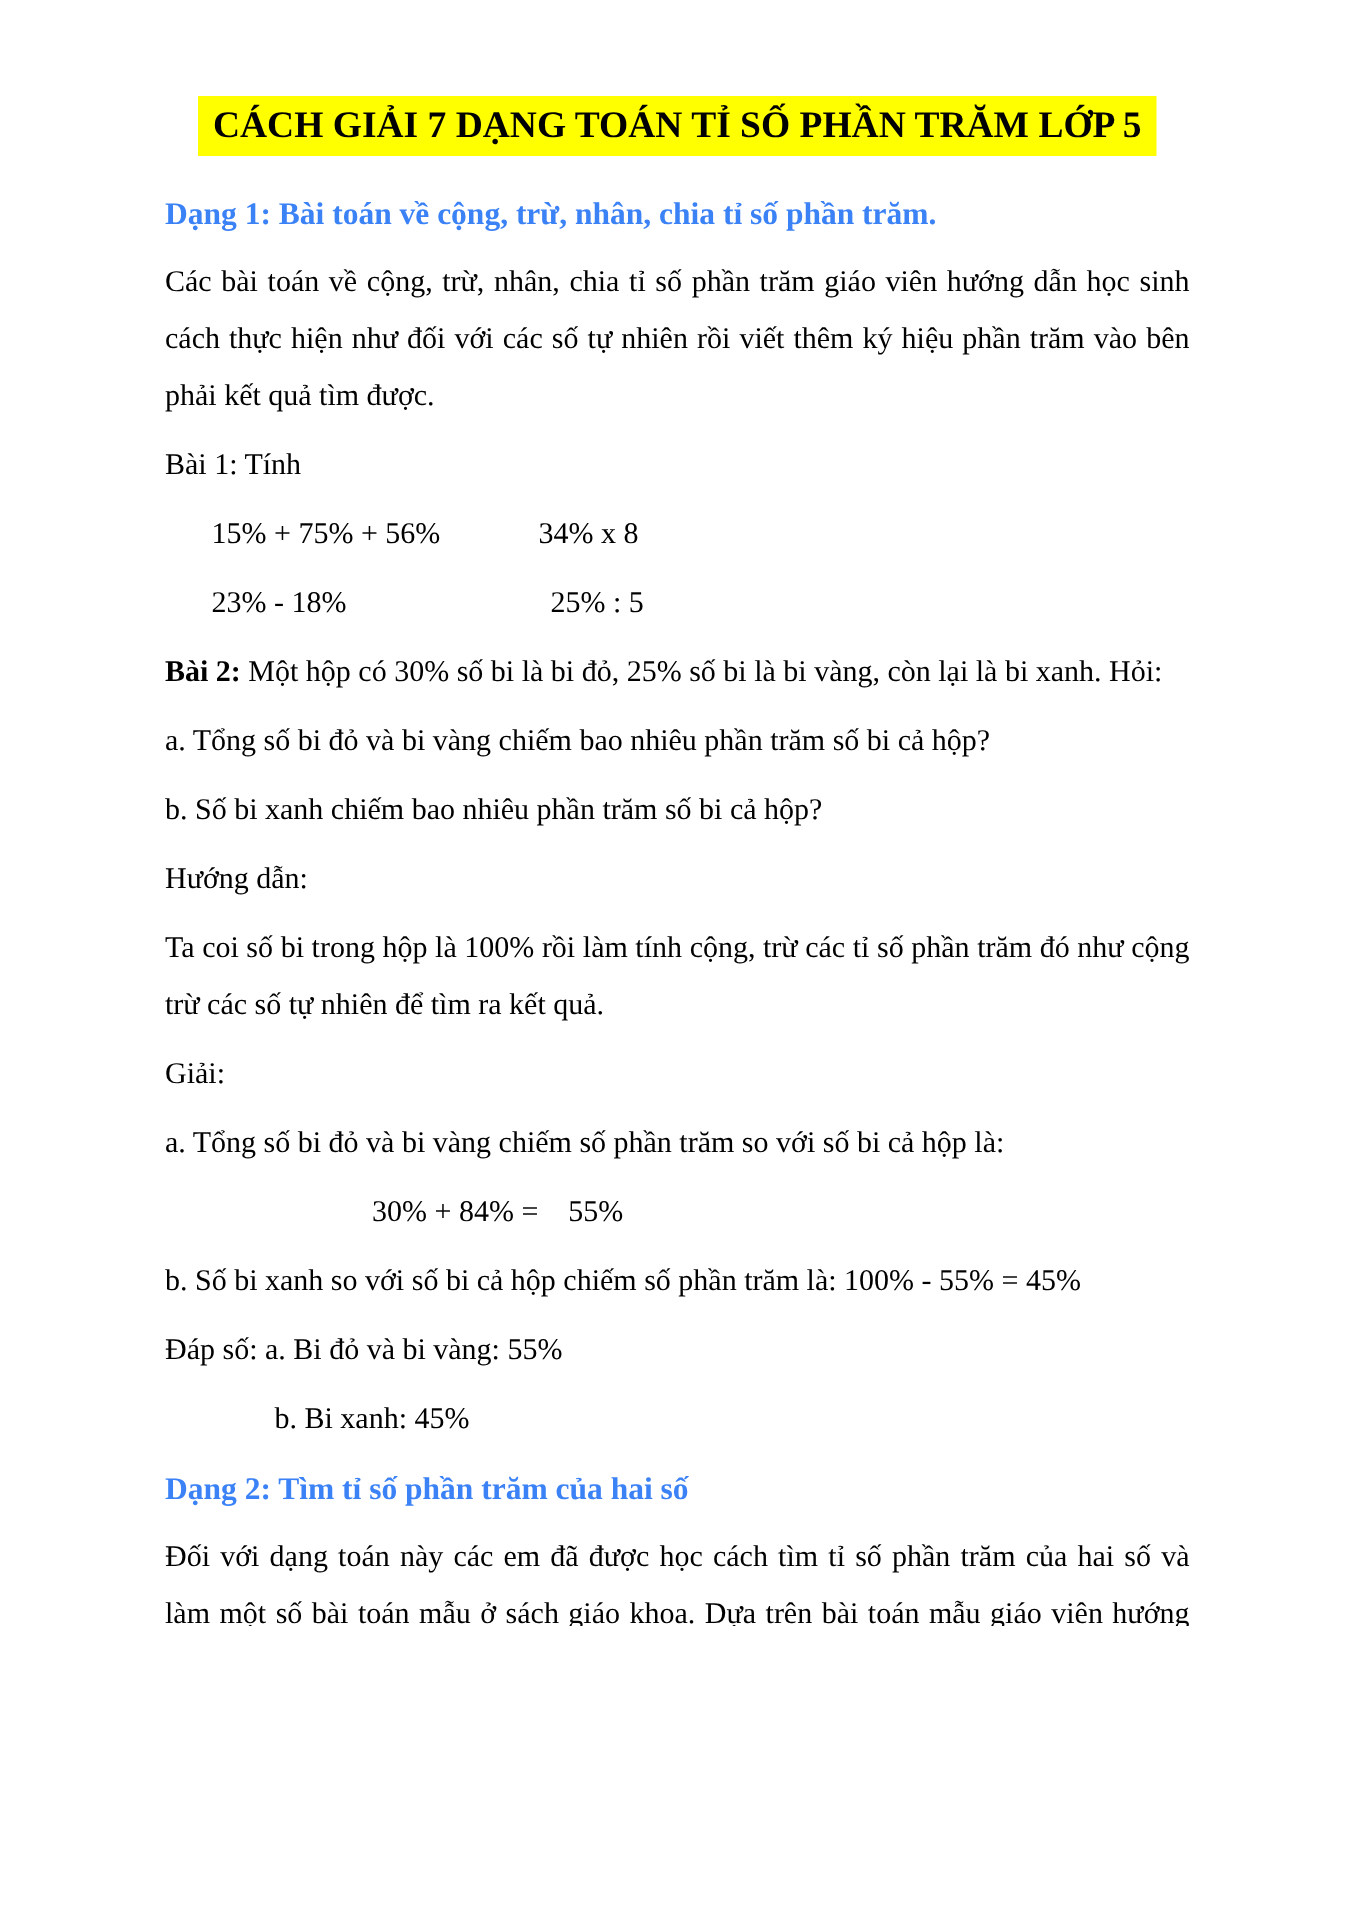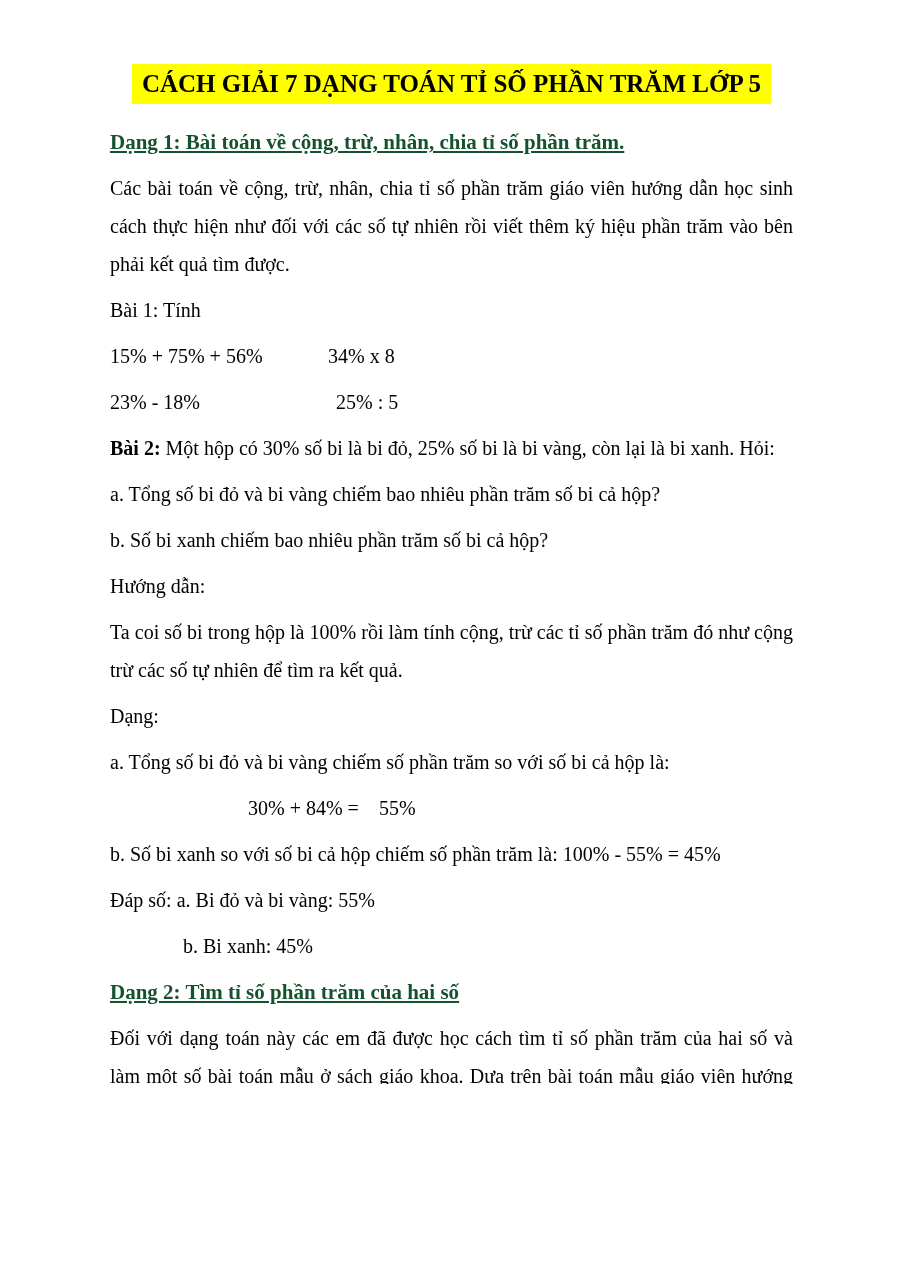--- a/index.html
+++ b/index.html
@@ -32,31 +32,31 @@
   .title-highlight {
     display: inline-block;
     background: #ffff00;
     font-size: 25px;
     font-weight: bold;
     padding: 2px 10px;
     line-height: 36px;
     white-space: nowrap;
   }
   .section-heading {
-    color: #14532d;
+    color: #3b82f6;
     font-weight: bold;
     font-size: 21px !important;
-    text-decoration: underline;
   }
   .bold { font-weight: normal; }
   .justified { text-align: justify; }
   .one-line { white-space: nowrap; }
   .expr-row .expr-left {
     display: inline-block;
     min-width: 218px;
+    margin-left: 31px;
   }
   .expr-row .expr-right-shift {
     padding-left: 8px;
   }
   .eq-indent {
     text-indent: 138px;
     white-space: pre-wrap;
   }
   .dapso-indent {
     text-indent: 73px;
@@ -88,21 +88,21 @@
   <p class="one-line"><strong>Bài 2:</strong><span> Một hộp có 30% số bi là bi đỏ, 25% số bi là bi vàng, còn lại là bi xanh. Hỏi:</span></p>
 
   <p>a. Tổng số bi đỏ và bi vàng chiếm bao nhiêu phần trăm số bi cả hộp?</p>
 
   <p>b. Số bi xanh chiếm bao nhiêu phần trăm số bi cả hộp?</p>
 
   <p>Hướng dẫn:</p>
 
   <p class="justified">Ta coi số bi trong hộp là 100% rồi làm tính cộng, trừ các tỉ số phần trăm đó như cộng trừ các số tự nhiên để tìm ra kết quả.</p>
 
-  <p>Dạng:</p>
+  <p>Giải:</p>
 
   <p>a. Tổng số bi đỏ và bi vàng chiếm số phần trăm so với số bi cả hộp là:</p>
 
   <p class="eq-indent">30% + 84% =    55%</p>
 
   <p>b. Số bi xanh so với số bi cả hộp chiếm số phần trăm là: 100% - 55% = 45%</p>
 
   <p>Đáp số: a. Bi đỏ và bi vàng: 55%</p>
 
   <p class="dapso-indent">b. Bi xanh: 45%</p>

